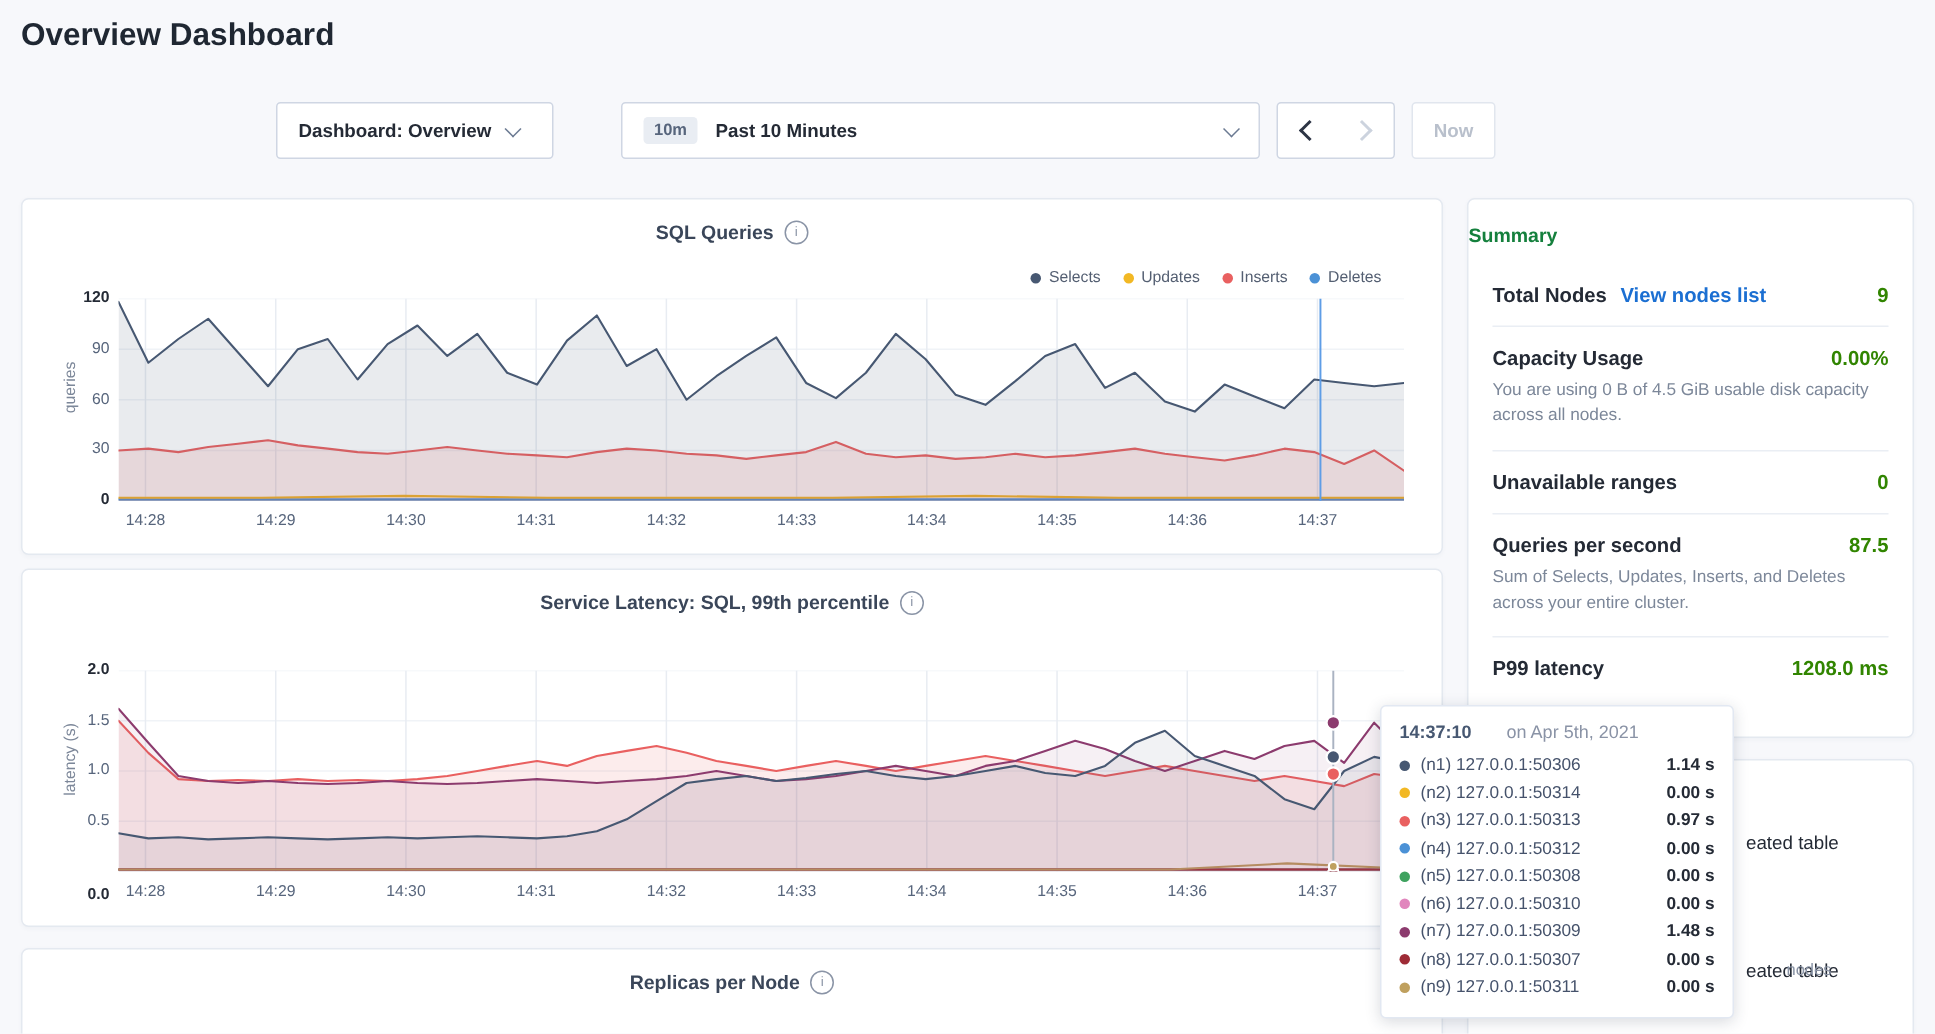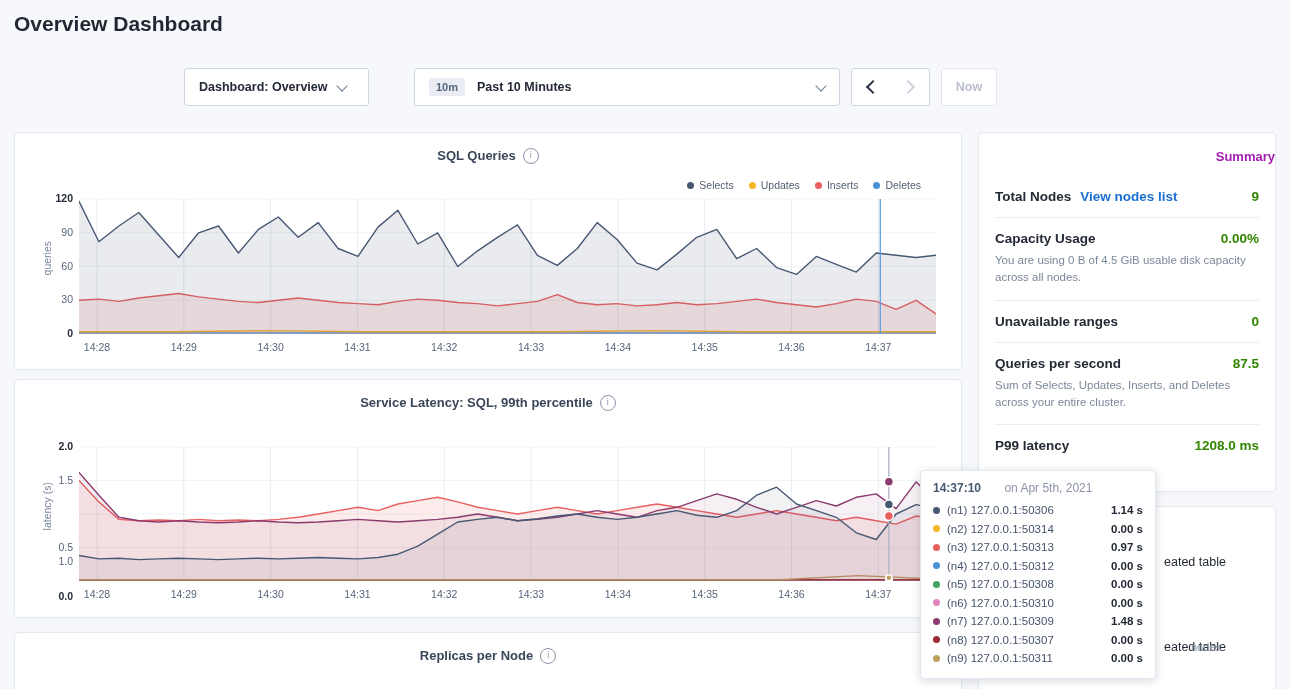--- a/index.html
+++ b/index.html
@@ -48,21 +48,21 @@
   #chart1 .plot{top:67px;height:134px;}
   .ylabel{position:absolute;writing-mode:vertical-rl;transform:rotate(180deg);font-size:10.5px;color:#7c8799;}
   #chart0 .ylabel{left:26px;top:108px;}
   #chart1 .ylabel{left:26px;top:102px;}
   .ytick{position:absolute;width:44px;text-align:right;font-size:10.5px;color:#57657c;}
   .ytick.strong{font-weight:700;color:#242a35;}
   .xtick{position:absolute;transform:translateX(-50%);font-size:10.5px;color:#57657c;white-space:nowrap;}
 
   
   #summary{left:978px;top:132px;width:298px;height:360px;}
-  .summary-title{padding:16px 0 12px;text-align:right;font-weight:700;font-size:13px;color:#a21caf;}
+  .summary-title{padding:16px 0 12px;text-align:left;font-weight:700;font-size:13px;color:#15803d;}
   .srow{margin:0 16px;padding:13px 0;border-top:1px solid #eaeef4;}
   .srow-main{display:flex;justify-content:space-between;align-items:baseline;}
   .srow-left{display:flex;align-items:flex-start;}
   .srow-label{font-weight:700;font-size:13.5px;color:#242a35;}
   .srow-link{color:#1b6fd2;font-weight:700;font-size:13.5px;margin-left:9px;cursor:pointer;text-decoration:none;}
   .srow-value{color:#318500;font-weight:700;font-size:13.5px;}
   .srow-desc{font-size:11.5px;color:#7c8799;margin-top:6px;line-height:1.5;}
 
   
   #events{left:978px;top:506px;width:298px;height:240px;}
@@ -209,21 +209,21 @@
         <circle cx="809.865" cy="134" r="3" fill="#3fa25f" stroke="#fff" stroke-width="1.5"></circle>
         <circle cx="809.865" cy="134" r="3" fill="#e186bd" stroke="#fff" stroke-width="1.5"></circle>
         <circle cx="809.865" cy="134" r="3" fill="#9e2b36" stroke="#fff" stroke-width="1.5"></circle>
         <circle cx="809.865" cy="130.65" r="3" fill="#bfa05e" stroke="#fff" stroke-width="1.5"></circle>
         <circle cx="809.865" cy="69.01" r="4.5" fill="#e96060" stroke="#fff" stroke-width="1.5"></circle>
         <circle cx="809.865" cy="34.84" r="4.5" fill="#8c3b6e" stroke="#fff" stroke-width="1.5"></circle>
         <circle cx="809.865" cy="57.620000000000005" r="4.5" fill="#475872" stroke="#fff" stroke-width="1.5"></circle>
       </svg></div>
 <span class="ytick strong" style="left: 14px; top: 210px;">0.0</span>
     <span class="ytick" style="left: 14px; top: 160.5px;">0.5</span>
-    <span class="ytick" style="left: 14px; top: 127px; margin-top: 48px;">1.0</span>
+    <span class="ytick" style="left: 14px; top: 127px;">1.0</span>
     <span class="ytick" style="left: 14px; top: 93.5px;">1.5</span>
     <span class="ytick strong" style="left: 14px; top: 60px;">2.0</span>
     <span class="xtick" style="left: 81.997px; top: 208px;">14:28</span>
     <span class="xtick" style="left: 168.811px; top: 208px;">14:29</span>
     <span class="xtick" style="left: 255.625px; top: 208px;">14:30</span>
     <span class="xtick" style="left: 342.439px; top: 208px;">14:31</span>
     <span class="xtick" style="left: 429.253px; top: 208px;">14:32</span>
     <span class="xtick" style="left: 516.067px; top: 208px;">14:33</span>
     <span class="xtick" style="left: 602.882px; top: 208px;">14:34</span>
     <span class="xtick" style="left: 689.696px; top: 208px;">14:35</span>

